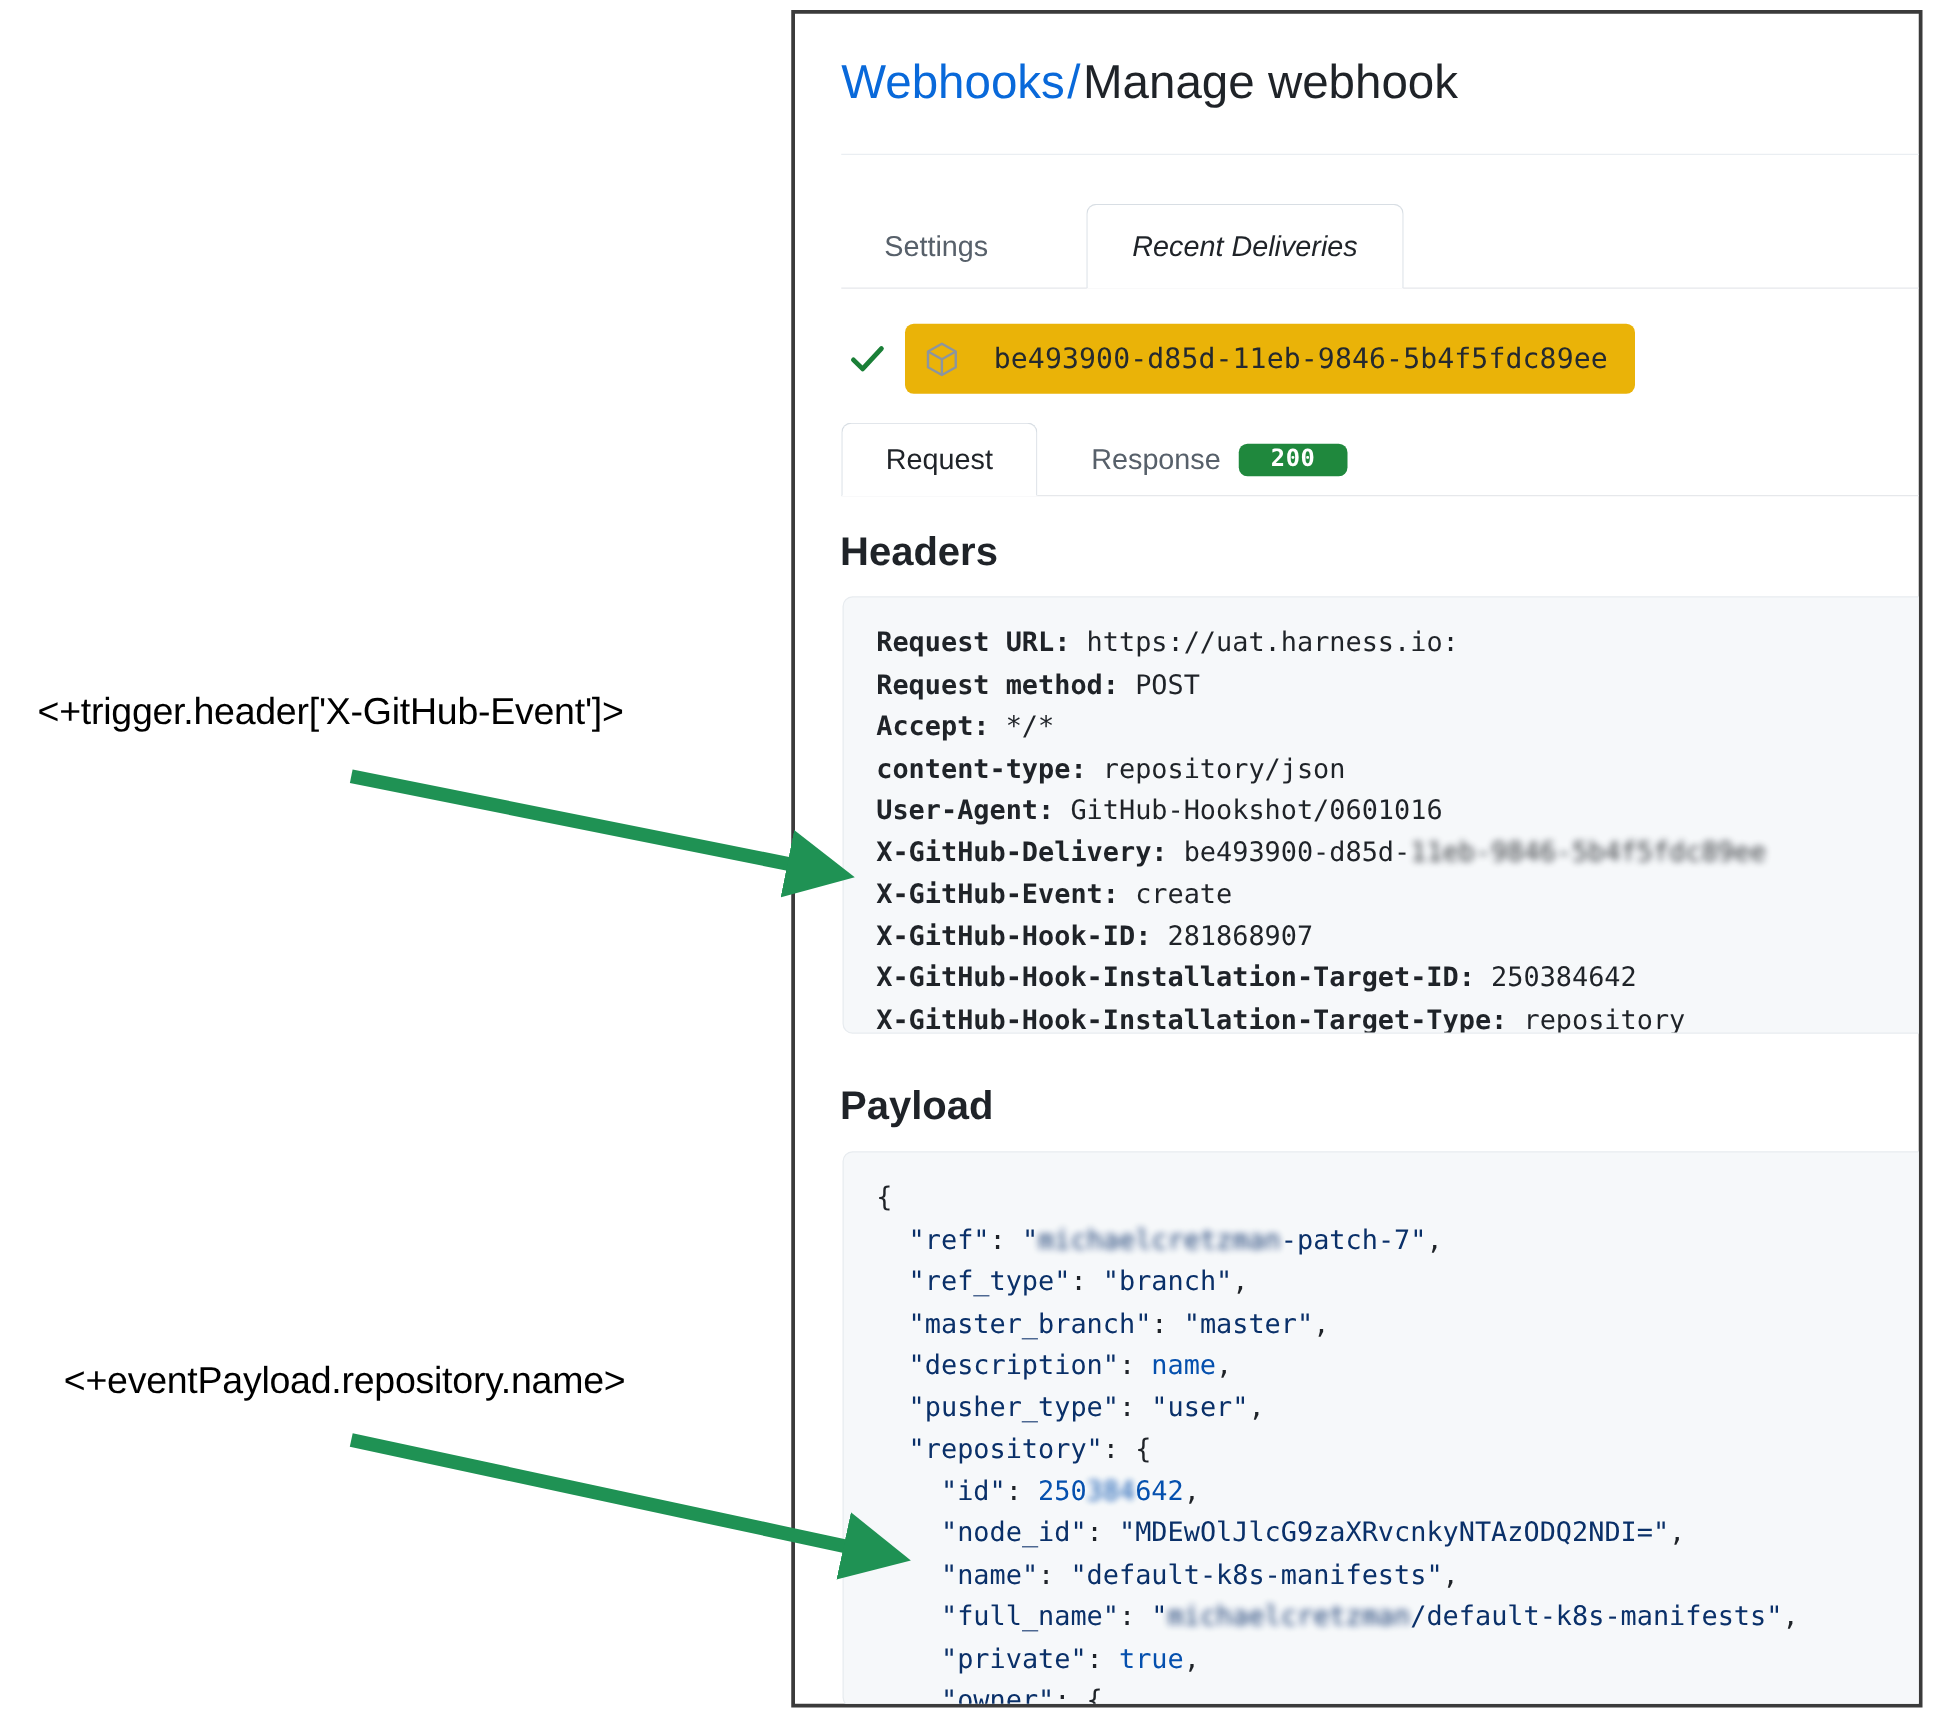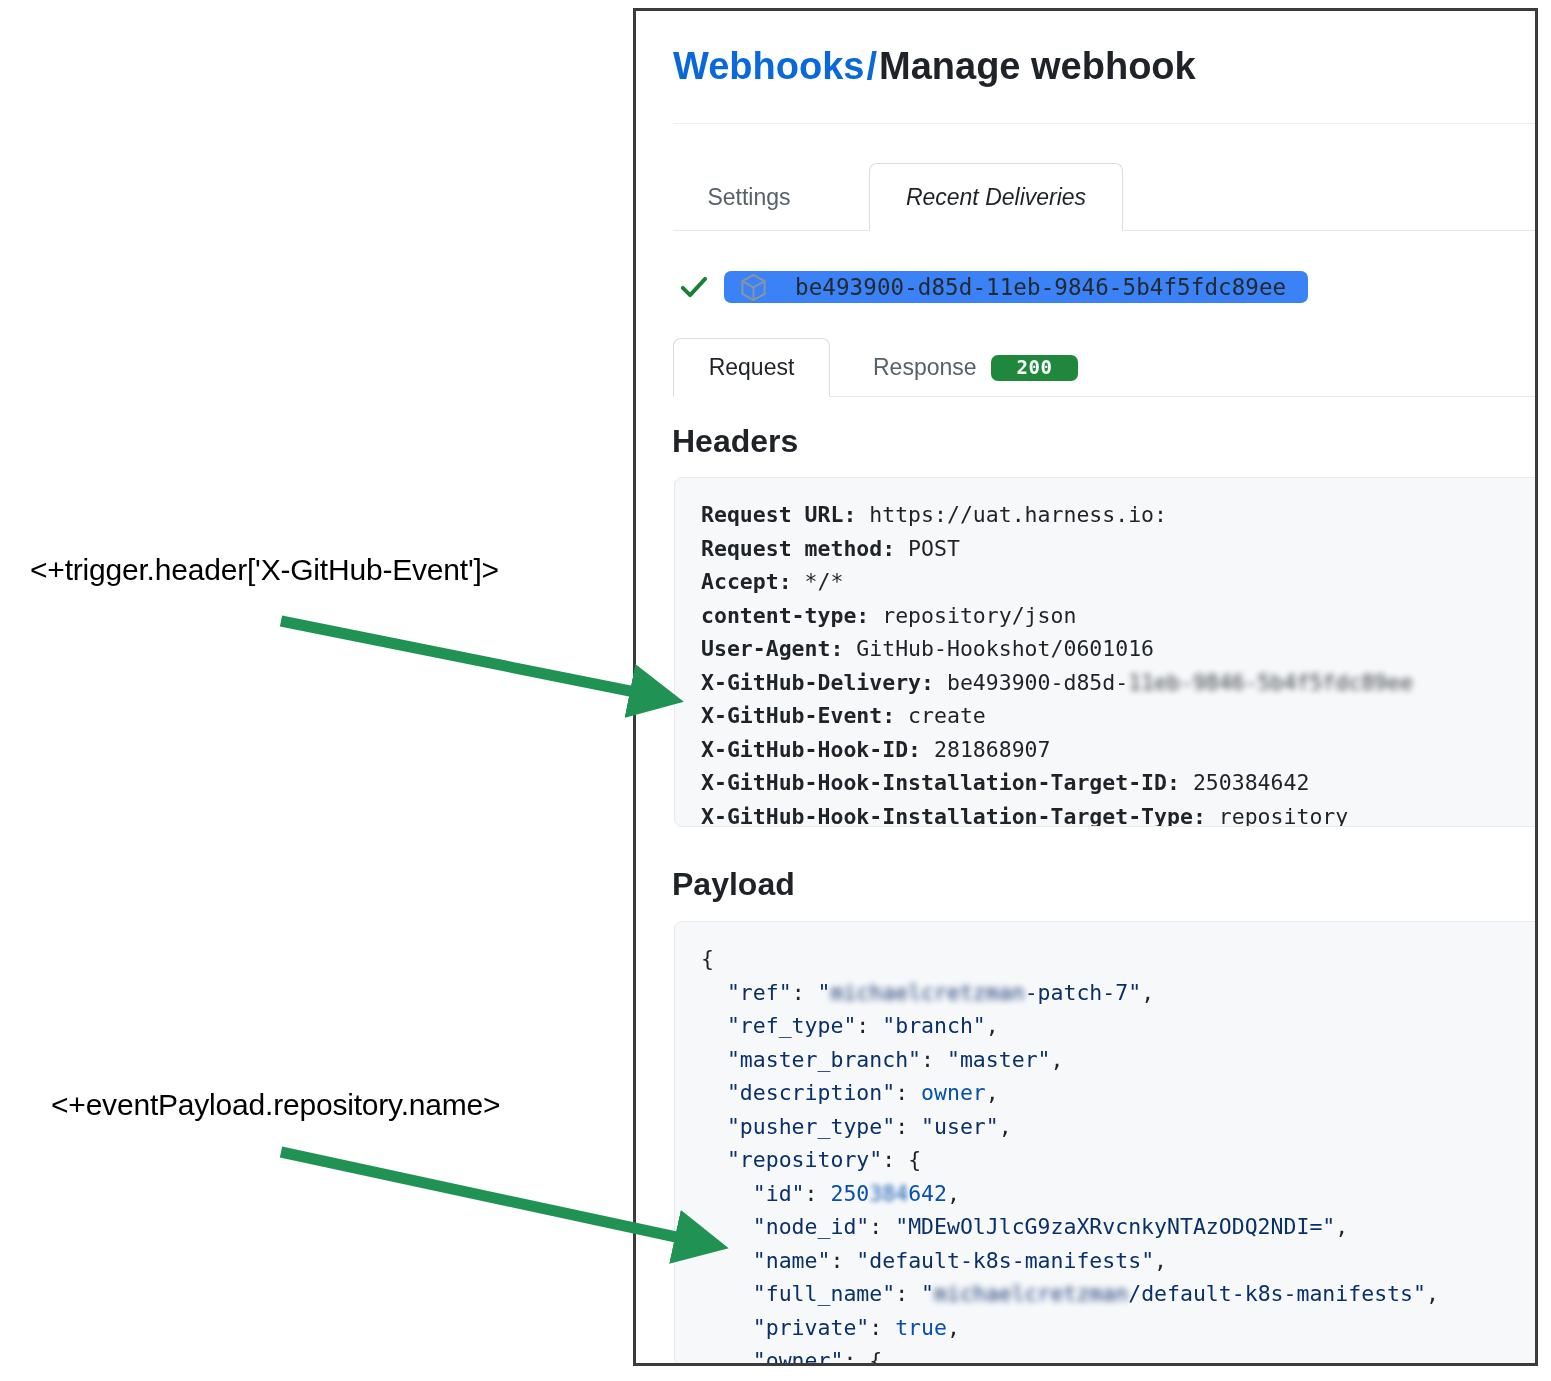--- a/index.html
+++ b/index.html
@@ -59,21 +59,21 @@
 
   
   #breadcrumb {
     position: absolute;
     left: 37px;
     top: 32px;
     font-size: 38px;
     line-height: 46px;
     white-space: nowrap;
     color: #24292f;
-    font-weight: 700;
+    font-weight: 400;
   }
   #breadcrumb .bc-link {
     color: #0969da;
     text-decoration: none;
   }
   #breadcrumb .bc-sep {
     color: #0969da;
     padding: 0 2px;
   }
   #breadcrumb .bc-current {
@@ -143,23 +143,23 @@
   #delivery-check {
     width: 36px;
     height: 36px;
     flex: 0 0 36px;
     margin-right: 12px;
     display: block;
   }
   #delivery-pill {
     display: flex;
     align-items: center;
-    background: #3b82f6;
+    background: #eab308;
     border-radius: 7px;
-    height: 32px;
+    height: 56px;
     padding: 0 22px 0 14px;
     box-sizing: border-box;
   }
   #delivery-cube {
     width: 31px;
     height: 31px;
     margin-right: 26px;
     flex: 0 0 31px;
     display: block;
   }
@@ -329,21 +329,21 @@
         <div class="code-line"><span class="hdr-key">X-GitHub-Hook-Installation-Target-ID:</span><span class="hdr-val"> 250384642</span></div>
         <div class="code-line"><span class="hdr-key">X-GitHub-Hook-Installation-Target-Type:</span><span class="hdr-val"> repository</span></div>
       </div>
 
     <div class="section-title" id="title-payload">Payload</div>
     <div class="code-box" id="payload-box">
         <div class="code-line"><span class="json-punct">{</span></div>
         <div class="code-line"><span class="json-punct">  </span><span class="json-key">"ref"</span><span class="json-punct">: </span><span class="json-str">"</span><span class="redacted">michaelcretzman</span><span class="json-str">-patch-7</span><span class="json-str">"</span><span class="json-punct">,</span></div>
         <div class="code-line"><span class="json-punct">  </span><span class="json-key">"ref_type"</span><span class="json-punct">: </span><span class="json-str">"</span><span class="json-str">branch</span><span class="json-str">"</span><span class="json-punct">,</span></div>
         <div class="code-line"><span class="json-punct">  </span><span class="json-key">"master_branch"</span><span class="json-punct">: </span><span class="json-str">"</span><span class="json-str">master</span><span class="json-str">"</span><span class="json-punct">,</span></div>
-        <div class="code-line"><span class="json-punct">  </span><span class="json-key">"description"</span><span class="json-punct">: </span><span class="json-lit">owner</span><span class="json-punct">,</span></div>
+        <div class="code-line"><span class="json-punct">  </span><span class="json-key">"description"</span><span class="json-punct">: </span><span class="json-lit">name</span><span class="json-punct">,</span></div>
         <div class="code-line"><span class="json-punct">  </span><span class="json-key">"pusher_type"</span><span class="json-punct">: </span><span class="json-str">"</span><span class="json-str">user</span><span class="json-str">"</span><span class="json-punct">,</span></div>
         <div class="code-line"><span class="json-punct">  </span><span class="json-key">"repository"</span><span class="json-punct">: </span><span class="json-punct">{</span></div>
         <div class="code-line"><span class="json-punct">    </span><span class="json-key">"id"</span><span class="json-punct">: </span><span class="json-num">250</span><span class="redacted-num">384</span><span class="json-num">642</span><span class="json-punct">,</span></div>
         <div class="code-line"><span class="json-punct">    </span><span class="json-key">"node_id"</span><span class="json-punct">: </span><span class="json-str">"</span><span class="json-str">MDEwOlJlcG9zaXRvcnkyNTAzODQ2NDI=</span><span class="json-str">"</span><span class="json-punct">,</span></div>
         <div class="code-line"><span class="json-punct">    </span><span class="json-key">"name"</span><span class="json-punct">: </span><span class="json-str">"</span><span class="json-str">default-k8s-manifests</span><span class="json-str">"</span><span class="json-punct">,</span></div>
         <div class="code-line"><span class="json-punct">    </span><span class="json-key">"full_name"</span><span class="json-punct">: </span><span class="json-str">"</span><span class="redacted">michaelcretzman</span><span class="json-str">/default-k8s-manifests</span><span class="json-str">"</span><span class="json-punct">,</span></div>
         <div class="code-line"><span class="json-punct">    </span><span class="json-key">"private"</span><span class="json-punct">: </span><span class="json-lit">true</span><span class="json-punct">,</span></div>
         <div class="code-line"><span class="json-punct">    </span><span class="json-key">"owner"</span><span class="json-punct">: </span><span class="json-punct">{</span></div>
       </div>
 

